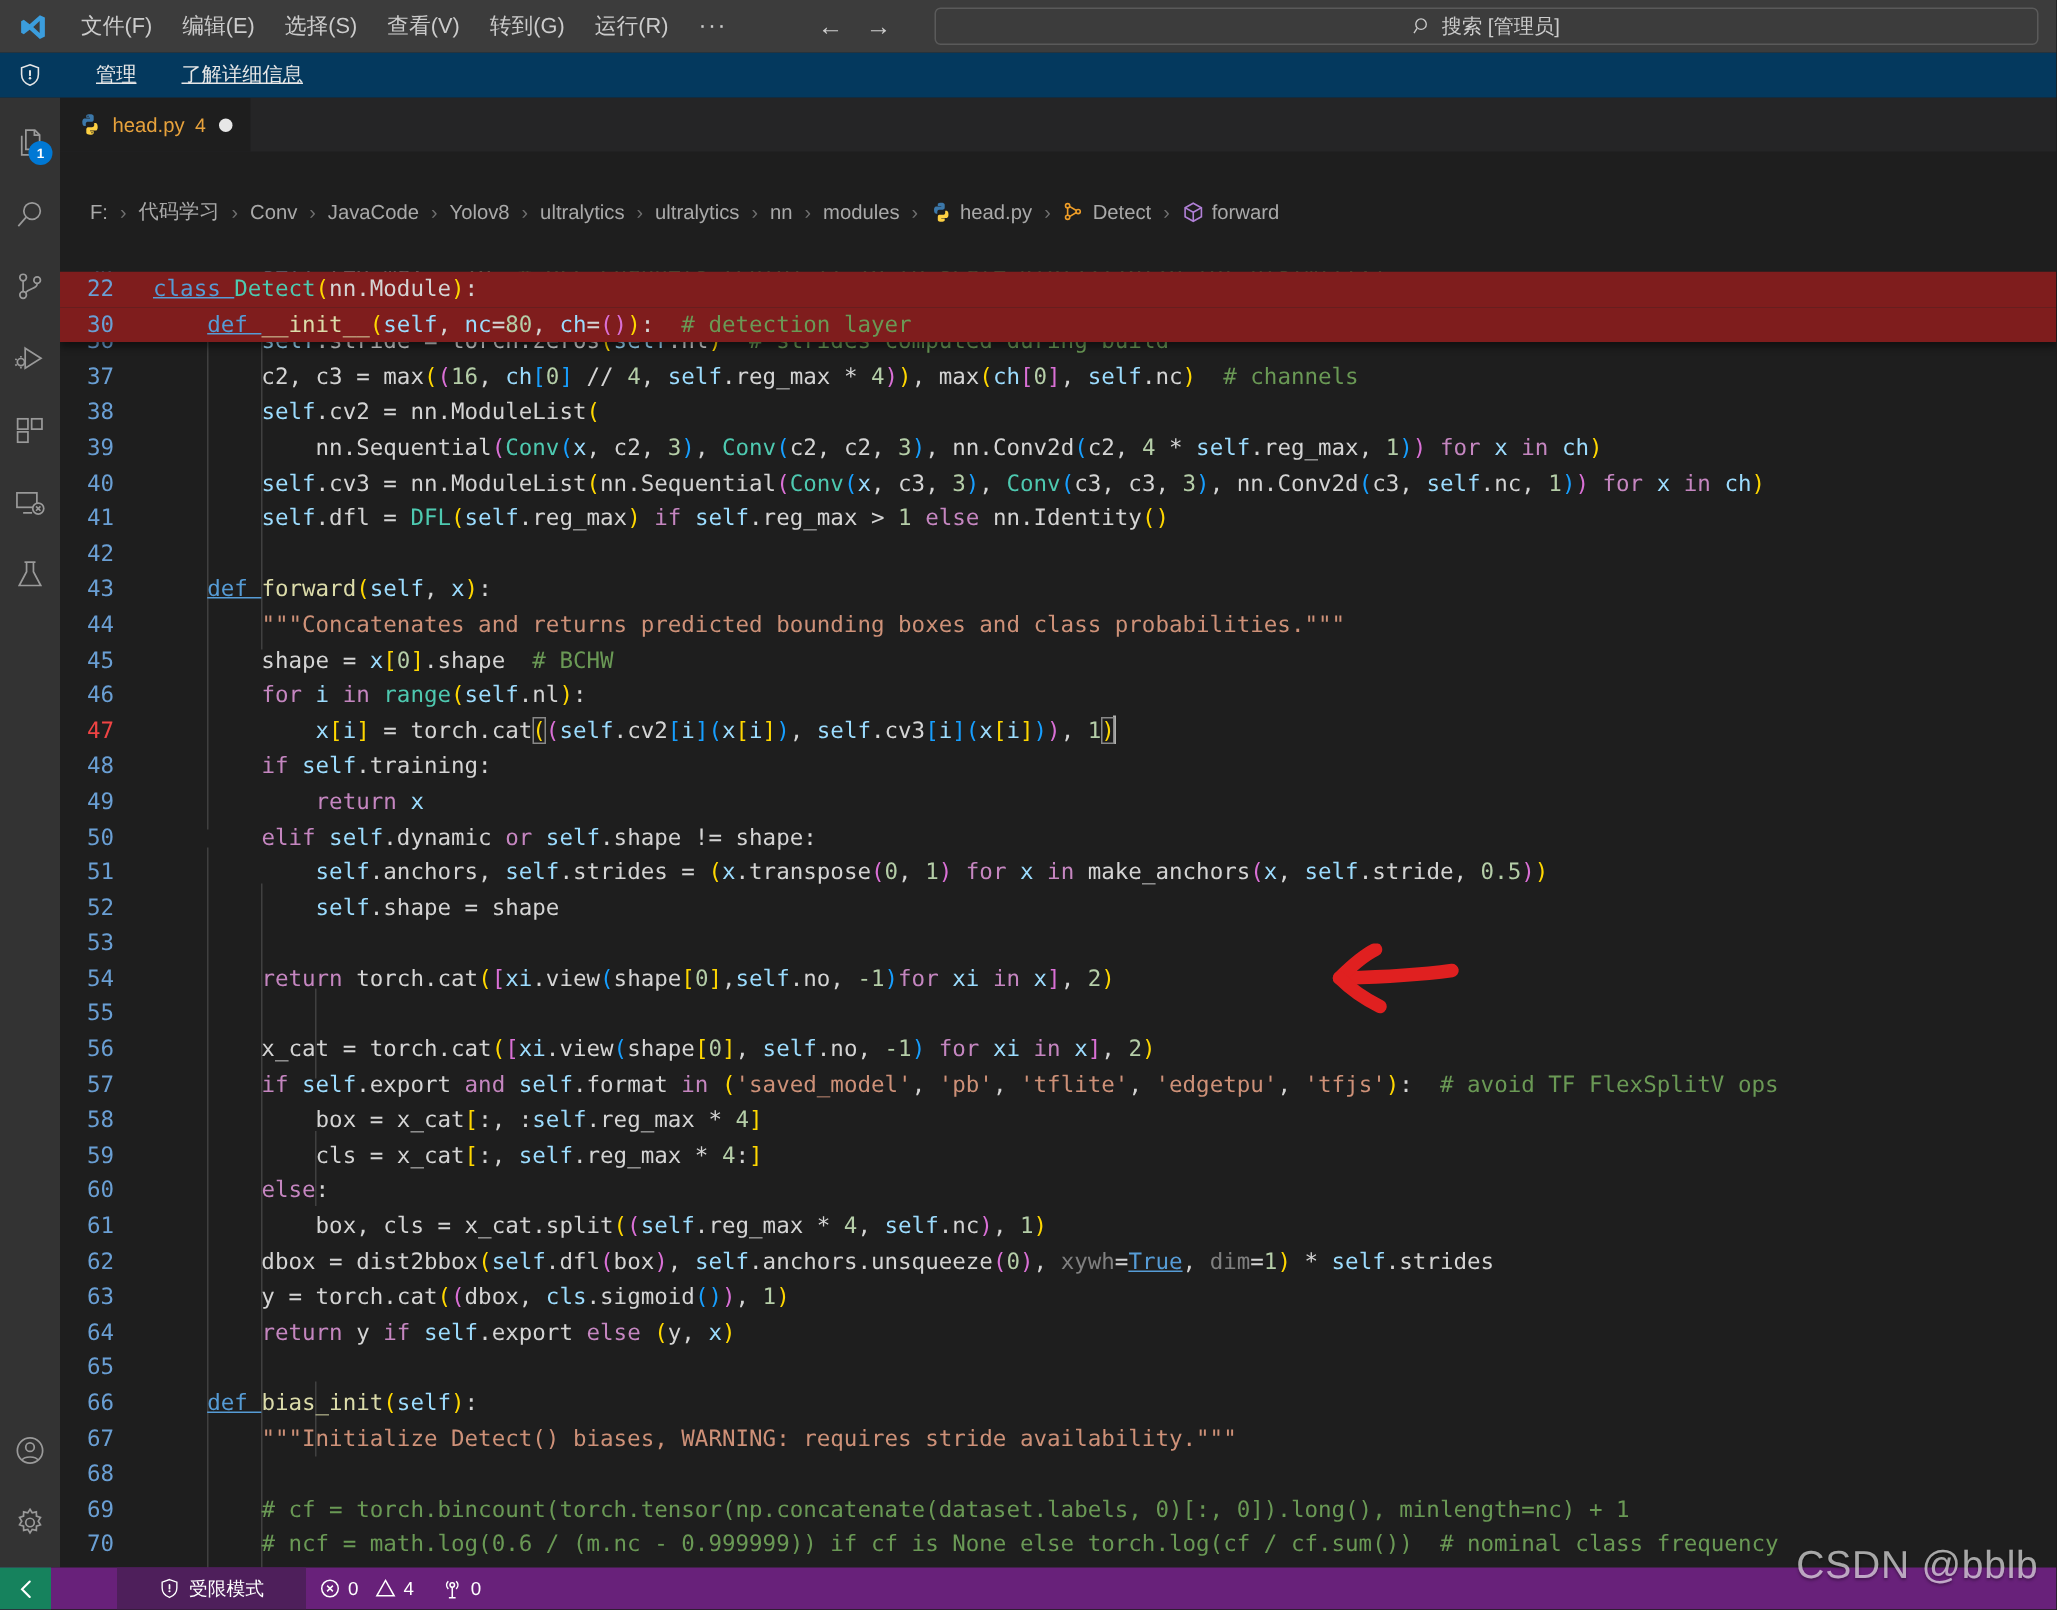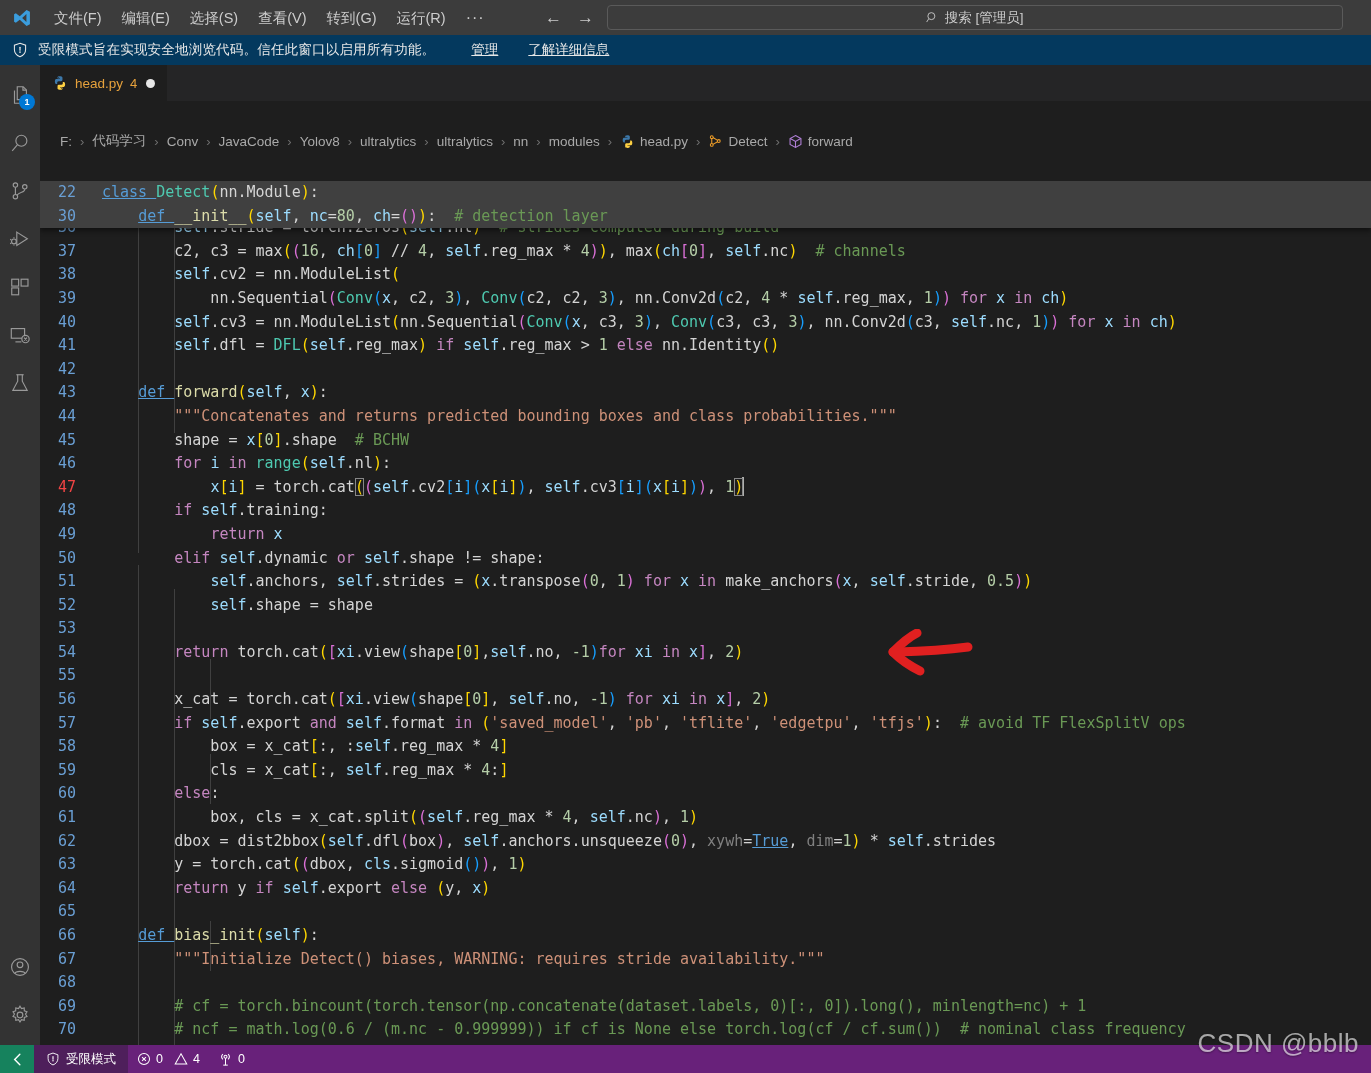--- a/index.html
+++ b/index.html
@@ -32,21 +32,21 @@
     padding: 0 10px; height: 26px; line-height: 26px;
     font-size: 14.5px; color: #cccccc; cursor: default;
     border-radius: 3px;
   }
   .menu-dots { padding: 0 10px; color:#cccccc; font-size:16px; letter-spacing:1px; line-height:20px;}
   .nav-arrows { display:flex; align-items:center; gap:6px; margin-left: 46px; }
   .nav-arrow {
     width: 26px; height: 22px; display:flex; align-items:center; justify-content:center;
     color: #cccccc; font-size: 17px; border-radius:3px;
   }
-  .search-wrap { flex: 1; display: flex; justify-content: flex-start; padding-left: 8px; padding-right: 12px;}
+  .search-wrap { flex: 1; display: flex; justify-content: flex-end; padding-left: 8px; padding-right: 12px;}
   .search-box {
     width: 736px; max-width: 736px; height: 25px;
     background: #3c3c3c; border: 1px solid #5a5a5a; border-radius: 4px;
     display: flex; align-items: center; justify-content: center;
     color: #cccccc; font-size: 13.5px; gap: 6px;
   }
   .search-box .mag { display:inline-flex; align-items:center; }
 
   
   .banner {
@@ -126,21 +126,21 @@
   .lcontent { position: relative; padding-left: 0px; }
 
   
   .sticky {
     position:absolute; top:0; left:0; right:0; z-index: 12;
     background: #252526;
     box-shadow: 0 3px 5px rgba(0,0,0,.45);
     font-family: "DejaVu Sans Mono", "Liberation Mono", monospace;
     font-size: 15px; line-height: 23.6px;
   }
-  .sticky .code-line { background: #404040; }
+  .sticky .code-line { background: #7f1d1d; }
 
   
   .guides { position:absolute; inset:0; pointer-events:none; }
   .guide { position:absolute; width:1px; background:#404040; }
 
   
   .k  { color:#569cd6;text-decoration:underline; }   
   .kc { color:#c586c0; }   
   .cls{ color:#4ec9b0; }   
   .fn { color:#dcdcaa; }   
@@ -173,22 +173,22 @@
   .statusbar {
     height: 28px; min-height:28px; background:#68217a;
     display:flex; align-items:center; color:#ffffff; font-size:12.5px;
     position: relative; z-index: 20;
   }
   .st-remote {
     background:#16825d; height:28px; width: 34px;
     display:flex; align-items:center; justify-content:center; color:#fff;
   }
   .st-restricted {
-    background:#4e1f5b; height:28px; padding:0 12px;
-    display:flex; align-items:center; gap:6px;
+    background:#4e1f5b; height:28px; padding:0 28px;
+    display:flex; align-items:center; gap:6px;margin-left:44px;
   }
   .st-item { height:28px; padding:0 9px; display:flex; align-items:center; gap:5px; cursor:pointer;}
   .st-right { margin-left:auto; display:flex; align-items:center; }
 
   
   .watermark {
     position:absolute; right: 12px; bottom: 14px;
     font-size: 26px; color: rgba(255,255,255,.62);
     font-family: "Liberation Sans", sans-serif;
     letter-spacing: .5px; z-index: 40; pointer-events:none;
@@ -236,21 +236,20 @@
   </div>
 
   <div class="banner">
     <span class="shieldi">
       <svg width="16" height="16" viewBox="0 0 16 16">
         <path d="M8 1.2 L13.6 3.2 V7.6 C13.6 11 11.2 13.6 8 14.8 C4.8 13.6 2.4 11 2.4 7.6 V3.2 Z" fill="none" stroke="#e7e7e7" stroke-width="1.05"></path>
         <path d="M8 5.3 V8.2" stroke="#e7e7e7" stroke-width="1.3" stroke-linecap="round"></path>
         <circle cx="8" cy="10.1" r="0.85" fill="#e7e7e7"></circle>
       </svg>
     </span>
-    <span class="banner-text">受限模式旨在实现安全地浏览代码。信任此窗口以启用所有功能。</span>
     <span class="banner-link first">管理</span>
     <span class="banner-link">了解详细信息</span>
   </div>
 
   <div class="body-row">
 
     <div class="activitybar">
       <div class="act-top">
         <div class="act-item">
           <svg width="22" height="22" viewBox="0 0 24 24" fill="none" stroke="#9a9a9a" stroke-width="1.25">

